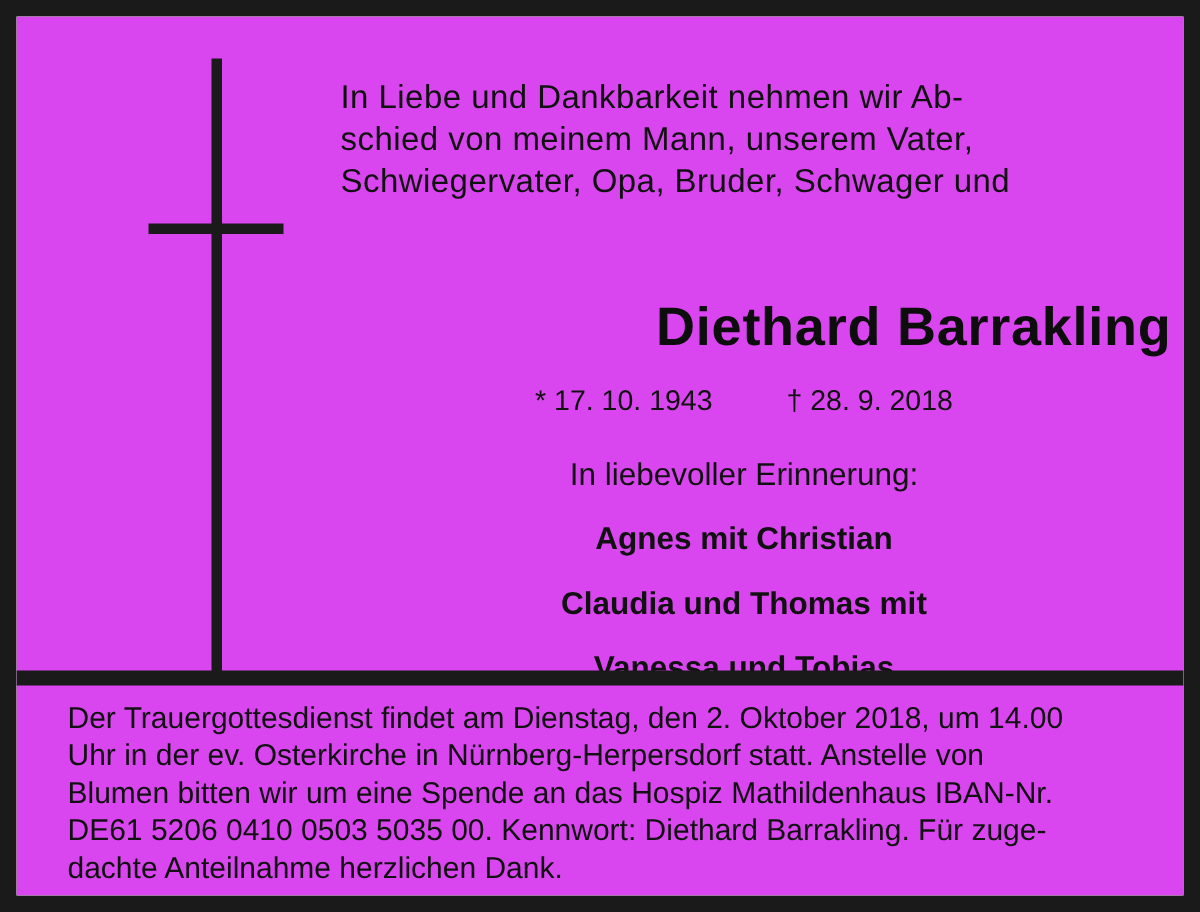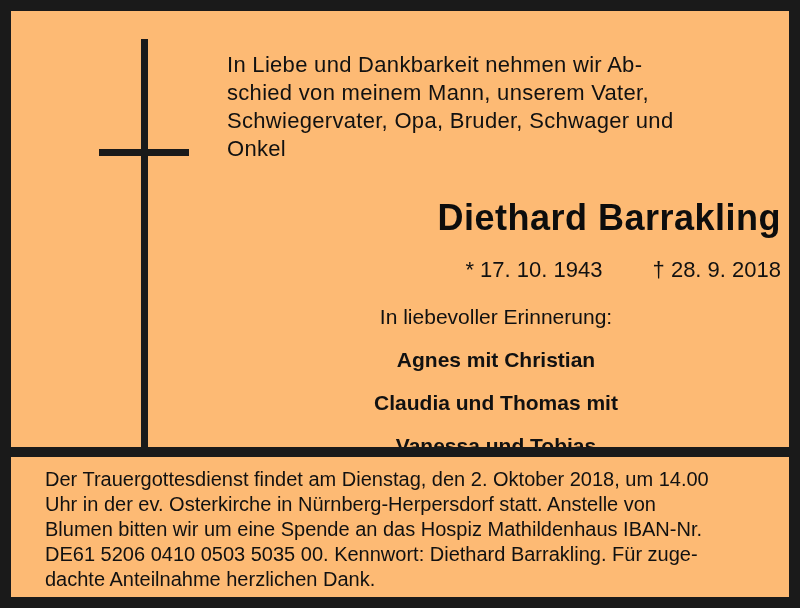--- a/index.html
+++ b/index.html
@@ -19,21 +19,21 @@
     height: 608px;
     box-sizing: border-box;
     background: #ffffff;
     border: 11px solid #1a1a1a;
     overflow: hidden;
   }
   .inner {
     position: relative;
     width: 100%;
     height: 100%;
-    background: #fdba74;
+    background: #d946ef;
   }
 
   
   .cross {
     position: absolute;
     left: 88px;
     top: 28px;
     width: 90px;
     height: 410px;
   }
@@ -79,22 +79,22 @@
     font-weight: bold;
     color: #0d0d0d;
     letter-spacing: 0.5px;
   }
 
   .dates {
     position: absolute;
     left: 200px;
     top: 246px;
     width: 570px;
-    text-align: right;
-    font-size: 22px;
+    text-align: center;
+    font-size: 19px;
     color: #111111;
   }
   .dates .birth { margin-right: 44px; }
 
   .memory {
     position: absolute;
     left: 200px;
     top: 292px;
     width: 570px;
     text-align: center;
@@ -133,21 +133,20 @@
 
     <div class="cross">
       <div class="vbar"></div>
       <div class="hbar"></div>
     </div>
 
     <div class="top-text">
       <div>In Liebe und Dankbarkeit nehmen wir Ab-</div>
       <div>schied von meinem Mann, unserem Vater,</div>
       <div>Schwiegervater, Opa, Bruder, Schwager und</div>
-      <div>Onkel</div>
     </div>
 
     <div class="name">Diethard Barrakling</div>
 
     <div class="dates">
       <span class="birth">* 17. 10. 1943</span>
       <span class="death">† 28. 9. 2018</span>
     </div>
 
     <div class="memory">

